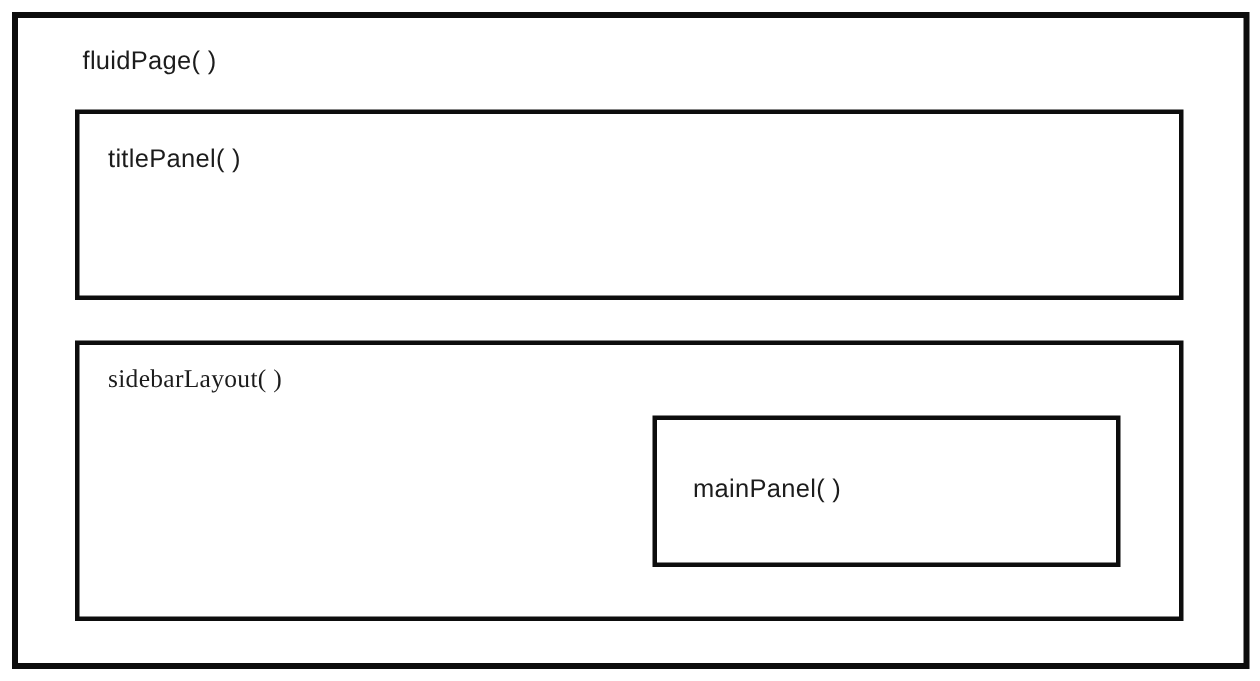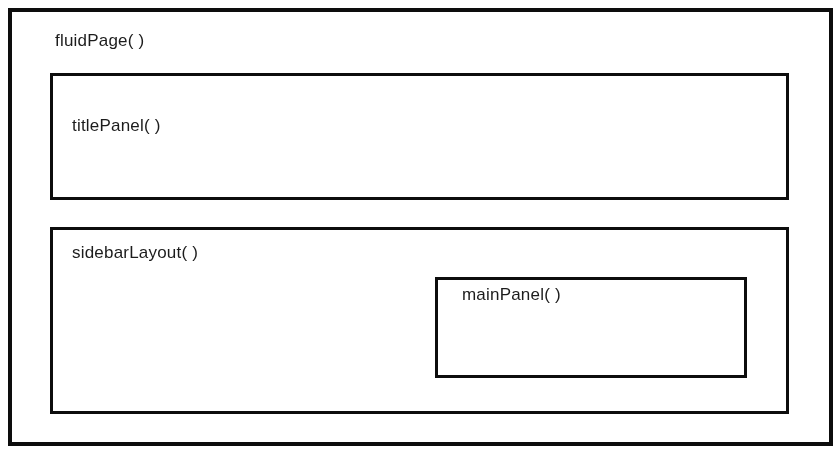--- a/index.html
+++ b/index.html
@@ -40,42 +40,42 @@
     width: 825px; height: 438px;
     border-width: 4px;
   }
   .label-fluidpage { left: 43px; top: 19px; }
 
   
   .box-titlepanel {
     left: 38px; top: 61px;
     width: 739px; height: 127px;
   }
-  .label-titlepanel { left: 19px; top: 40px; }
+  .label-titlepanel { left: 19px; top: 20px; }
 
   
   .box-sidebarlayout {
     left: 38px; top: 215px;
     width: 739px; height: 187px;
   }
-  .label-sidebarlayout { left: 19px; top: 13px; }
+  .label-sidebarlayout { left: 19px; top: 13px; font-family: Liberation Serif, serif; }
 
   
   .box-sidebarpanel {
     left: 38px; top: 45px;
     width: 311px; height: 104px;
   }
   .label-sidebarpanel { left: 11px; top: 25px; }
 
   
   .box-mainpanel {
     left: 382px; top: 47px;
     width: 312px; height: 101px;
   }
-  .label-mainpanel { left: 24px; top: 5px; }
+  .label-mainpanel { left: 24px; top: 36px; }
 </style>
 </head>
 <body>
 
 <div class="diagram">
 
   <div class="box box-fluidpage">
     <span class="label label-fluidpage">fluidPage( )</span>
 
     <div class="box box-titlepanel">

